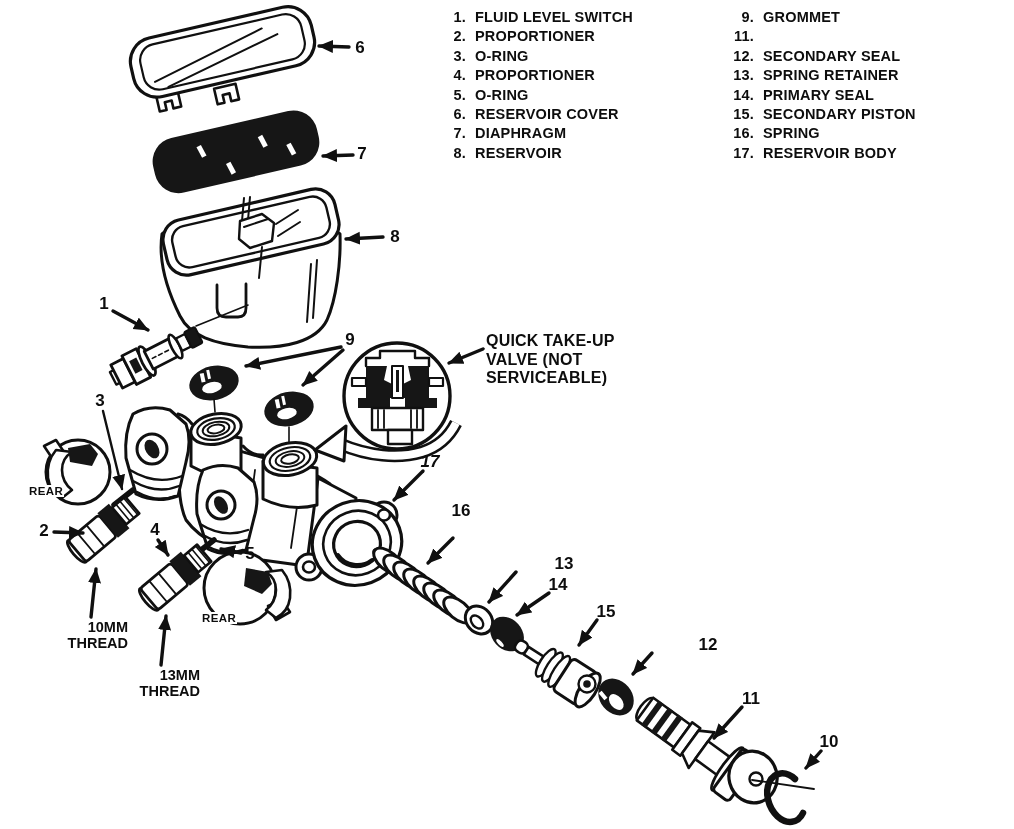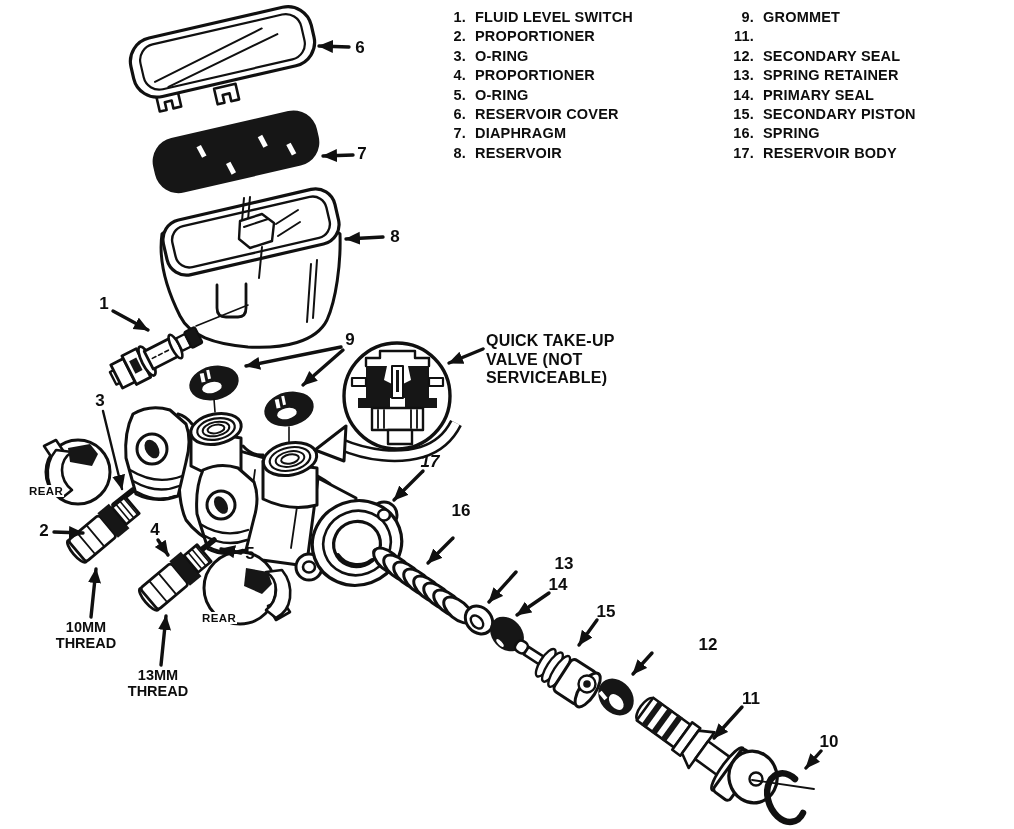--- a/index.html
+++ b/index.html
@@ -9,21 +9,21 @@
   }
   svg.art{position:absolute;left:0;top:0;}
   .plist{position:absolute;font-weight:bold;font-size:14.5px;letter-spacing:.2px;line-height:19.4px;white-space:nowrap;}
   .plist .row{display:flex;}
   .plist .num{display:inline-block;text-align:right;margin-right:9px;}
   .plist.c1 .num{width:28px;}
   .plist.c2 .num{width:36px;}
   .lbl{position:absolute;font-weight:bold;white-space:nowrap;}
   .lbl.qtv{font-size:16px;line-height:18.5px;letter-spacing:.2px;}
   .lbl.small{font-size:11.5px;letter-spacing:.4px;background:#fff;padding:0 1px;}
-  .lbl.thread{font-size:14.5px;line-height:16px;text-align:center;width:84px;}
+  .lbl.thread{font-size:14.5px;line-height:16px;text-align:right;width:84px;}
   .co{position:absolute;transform:translate(-50%,-50%);font-weight:bold;font-size:17px;letter-spacing:0;background:transparent;}
 </style>
 </head>
 <body>
 
 <div class="stage">
 
 <svg class="art" width="1014" height="829" viewBox="0 0 1014 829" stroke="#101010" fill="none" stroke-linejoin="round" stroke-linecap="round">
   <defs>
     <marker id="ah" markerUnits="userSpaceOnUse" markerWidth="16" markerHeight="14" refX="14" refY="6.5" orient="auto">

